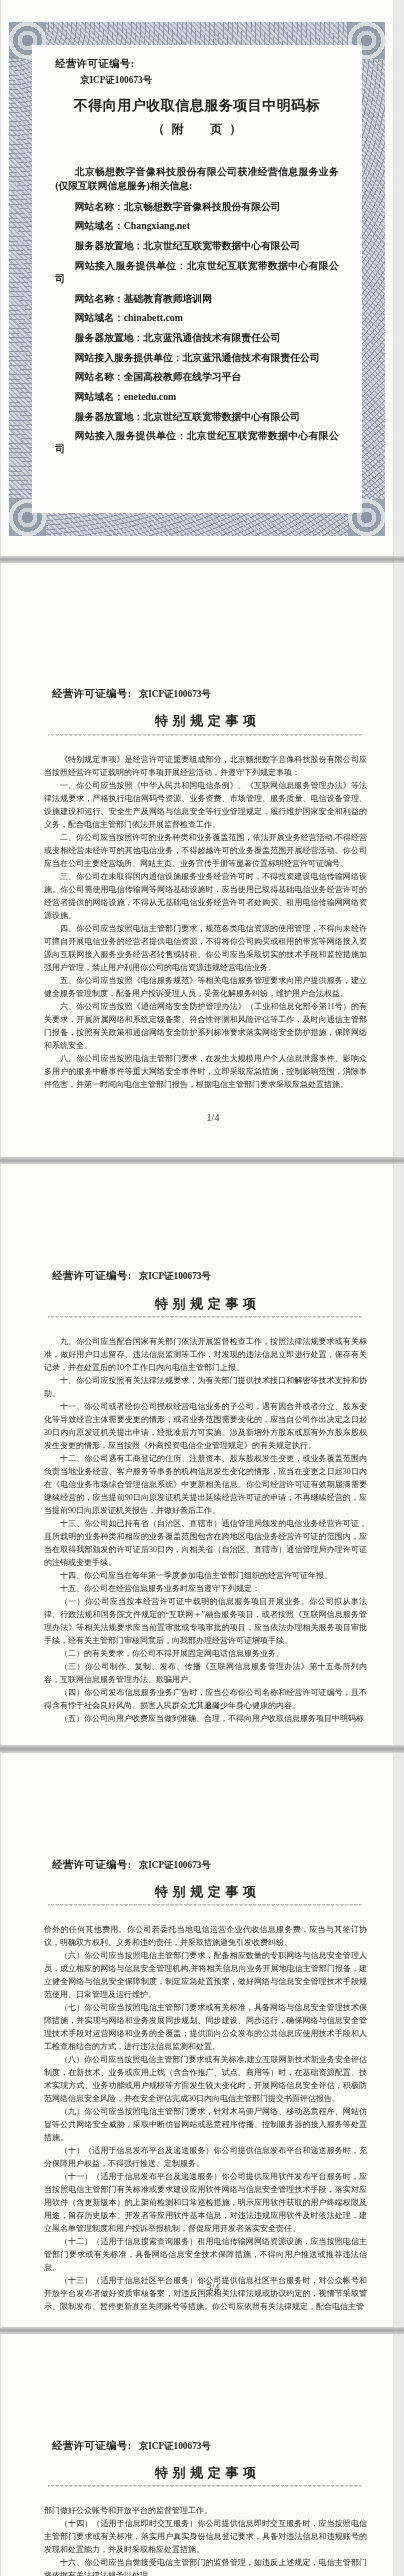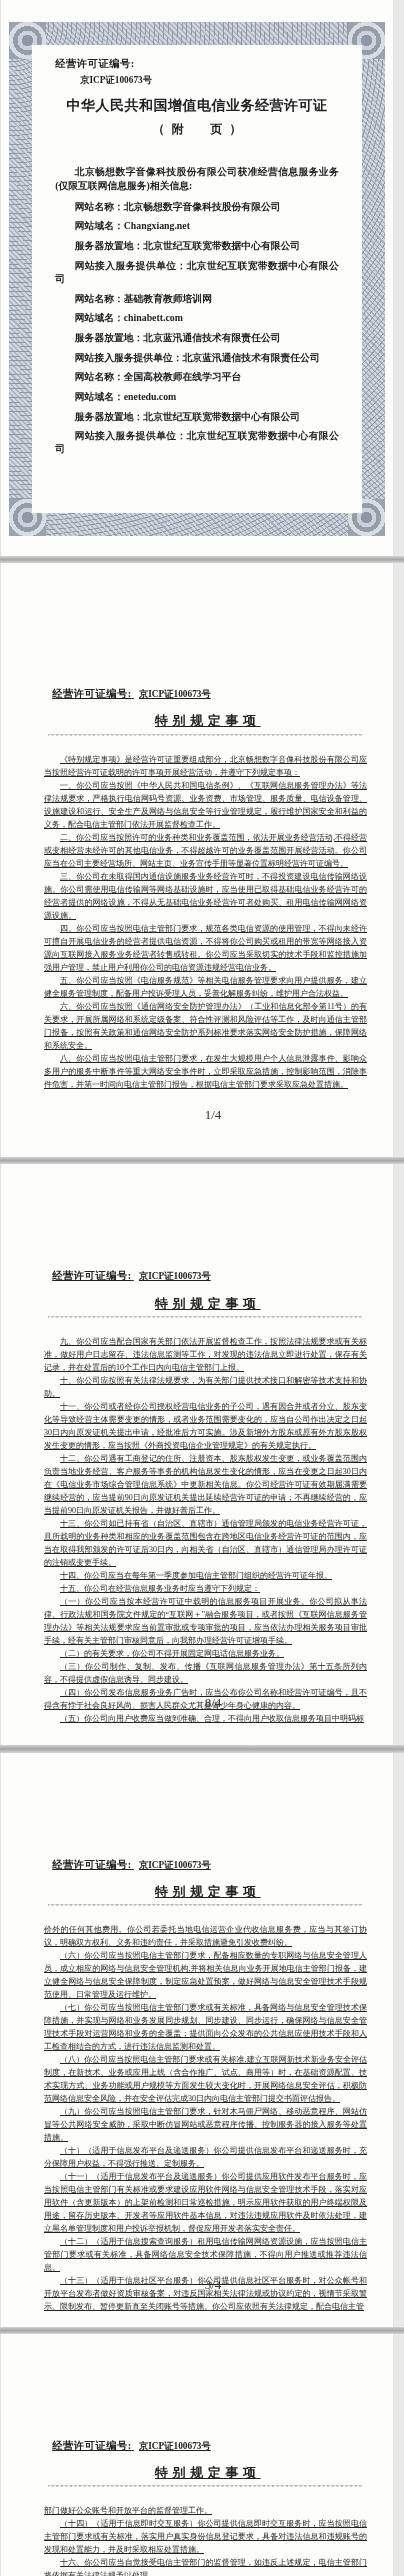--- a/index.html
+++ b/index.html
@@ -12,21 +12,20 @@
   }
   .doc{width:405px;}
   .page{
     position:relative;
     width:394px;
     background:#fcfcfb;
     box-sizing:border-box;
     overflow:hidden;
     border-left:0.5px solid #e3e3e3;
     border-right:0.5px solid #e3e3e3;
-    text-decoration:underline;
   }
   .page-gap{
     height:7.2px;
     box-sizing:border-box;
     background:linear-gradient(180deg,#c4c4c4 0,#a8a8a8 45%,#d6d6d6 100%);
     border-top:0.5px solid #cecece;
   }
 
   
   .page-cert{height:556px;}
@@ -95,40 +94,40 @@
   }
   .para{
     margin:0;
     font-size:8px;line-height:13px;
     text-align:justify;text-indent:2em;
     color:#262626;
   }
   .para.cont{text-indent:0;}
   .page-num{
     position:absolute;left:0;right:0;bottom:34px;
-    text-align:center;font-size:13px;color:#333;
+    text-align:center;font-size:10px;color:#333;
     font-family:"Liberation Serif","DejaVu Serif",serif;
     margin-left:32px;
   }
 </style>
 </head>
 <body>
 
 <div class="doc">
 
   <section class="page page-cert">
     <div class="cert-frame">
       <div class="cert-corner corner-tl"></div>
       <div class="cert-corner corner-tr"></div>
       <div class="cert-corner corner-bl"></div>
       <div class="cert-corner corner-br"></div>
       <div class="cert-inner">
         <div class="cert-lic-label">经营许可证编号:</div>
         <div class="cert-lic-value">京ICP证100673号</div>
-        <h1 class="cert-title">中华人民共和国增值电信业务经营许可证</h1>
+        <h1 class="cert-title">不得向用户收取信息服务项目中明码标</h1>
         <div class="cert-subtitle">（附　页）</div>
         <p class="cert-intro">北京畅想数字音像科技股份有限公司获准经营信息服务业务(仅限互联网信息服务)相关信息:</p>
         <div>
 
             <p class="cert-line"><span>网站名称：</span><span>北京畅想数字音像科技股份有限公司</span></p>
 
             <p class="cert-line"><span>网站域名：</span><span>Changxiang.net</span></p>
 
             <p class="cert-line"><span>服务器放置地：</span><span>北京世纪互联宽带数据中心有限公司</span></p>
 
@@ -209,21 +208,21 @@
         <p class="para">十三、你公司如已持有省（自治区、直辖市）通信管理局颁发的电信业务经营许可证，且所载明的业务种类和相应的业务覆盖范围包含在跨地区电信业务经营许可证的范围内，应当在取得我部颁发的许可证后30日内，向相关省（自治区、直辖市）通信管理局办理许可证的注销或变更手续。</p>
 
         <p class="para">十四、你公司应当在每年第一季度参加电信主管部门组织的经营许可证年报。</p>
 
         <p class="para">十五、你公司在经营信息服务业务时应当遵守下列规定：</p>
 
         <p class="para">（一）你公司应当按本经营许可证中载明的信息服务项目开展业务。你公司拟从事法律、行政法规和国务院文件规定的“互联网＋”融合服务项目，或者按照《互联网信息服务管理办法》等相关法规要求应当前置审批或专项审批的项目，应当依法办理相关服务项目审批手续，经有关主管部门审核同意后，向我部办理经营许可证增项手续。</p>
 
         <p class="para">（二）的有关要求，你公司不得开展固定网电话信息服务业务。</p>
 
-        <p class="para">（三）你公司制作、复制、发布、传播《互联网信息服务管理办法》第十五条所列内容，不得提供虚假信息诱导、同步建设。</p>
+        <p class="para">（三）你公司制作、复制、发布、传播《互联网信息服务管理办法》第十五条所列内容，互联网信息服务管理办法、欺骗用户。</p>
 
         <p class="para">（四）你公司发布信息服务业务广告时，应当公布你公司名称和经营许可证编号，且不得含有悖于社会良好风尚、损害人民群众尤其是青少年身心健康的内容。</p>
 
         <p class="para">（五）你公司向用户收费应当做到准确、合理，不得向用户收取信息服务项目中明码标</p>
 
     </div>
     <div class="page-num">8/4</div>
   </section>
 
   <div class="page-gap"></div>

